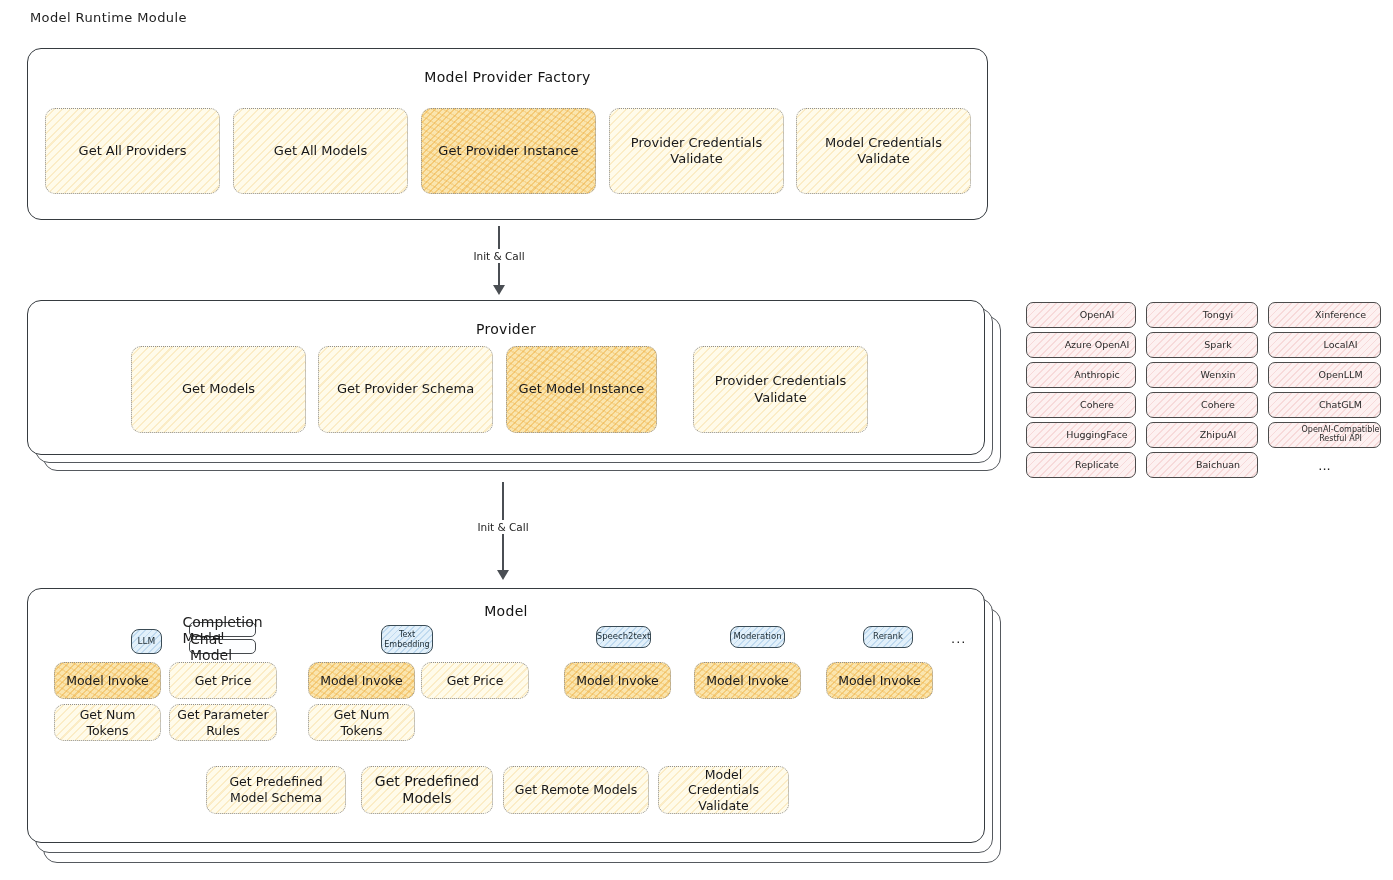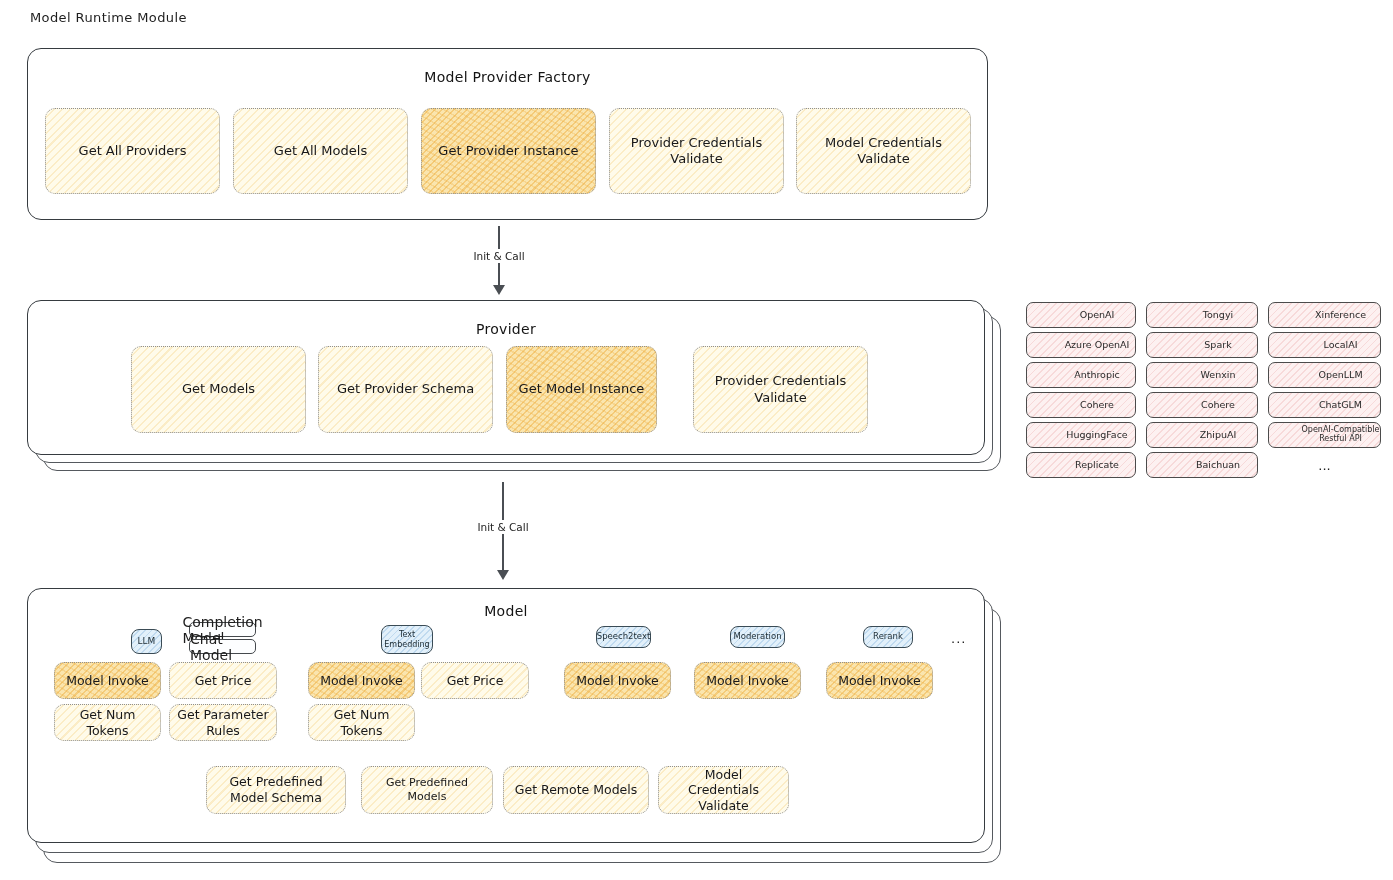--- a/index.html
+++ b/index.html
@@ -148,16 +148,16 @@
   <div class="btn cream" style="left:393px;top:73px;width:108px;height:37px;font-size:12.5px;">Get Price</div>
   <div class="btn hl" style="left:536px;top:73px;width:107px;height:37px;font-size:12.5px;">Model Invoke</div>
   <div class="btn hl" style="left:666px;top:73px;width:107px;height:37px;font-size:12.5px;">Model Invoke</div>
   <div class="btn hl" style="left:798px;top:73px;width:107px;height:37px;font-size:12.5px;">Model Invoke</div>
 
   <div class="btn cream" style="left:26px;top:115px;width:107px;height:37px;font-size:12.5px;">Get Num Tokens</div>
   <div class="btn cream" style="left:141px;top:115px;width:108px;height:37px;font-size:12.5px;padding:2px 6px;">Get Parameter Rules</div>
   <div class="btn cream" style="left:280px;top:115px;width:107px;height:37px;font-size:12.5px;">Get Num Tokens</div>
 
   <div class="btn cream" style="left:178px;top:177px;width:140px;height:48px;font-size:12.5px;">Get Predefined Model Schema</div>
-  <div class="btn cream" style="left:333px;top:177px;width:132px;height:48px;font-size:11px;">Get Predefined Models</div>
+  <div class="btn cream" style="left:333px;top:177px;width:132px;height:48px;font-size:14px;">Get Predefined Models</div>
   <div class="btn cream" style="left:475px;top:177px;width:146px;height:48px;font-size:12.5px;">Get Remote Models</div>
   <div class="btn cream" style="left:630px;top:177px;width:131px;height:48px;font-size:12.5px;">Model Credentials Validate</div>
 </div>
 
 </body></html>

